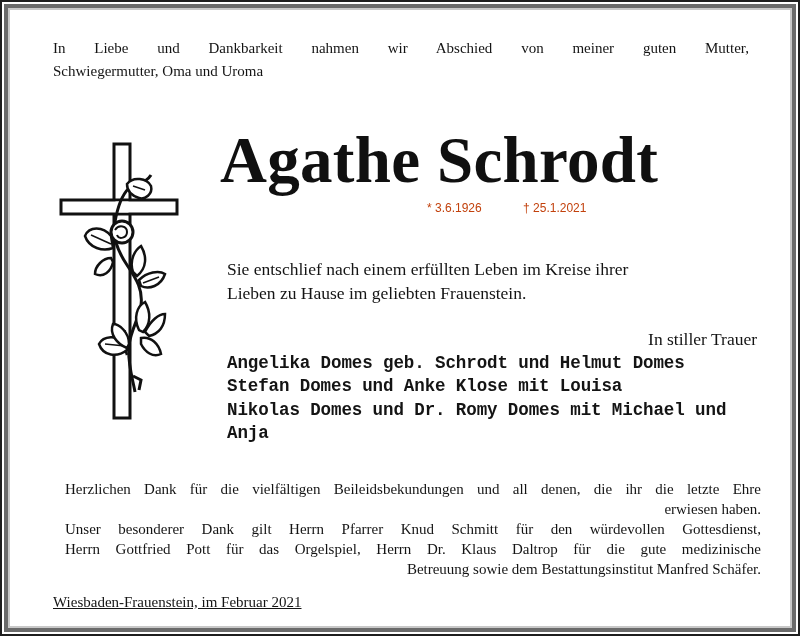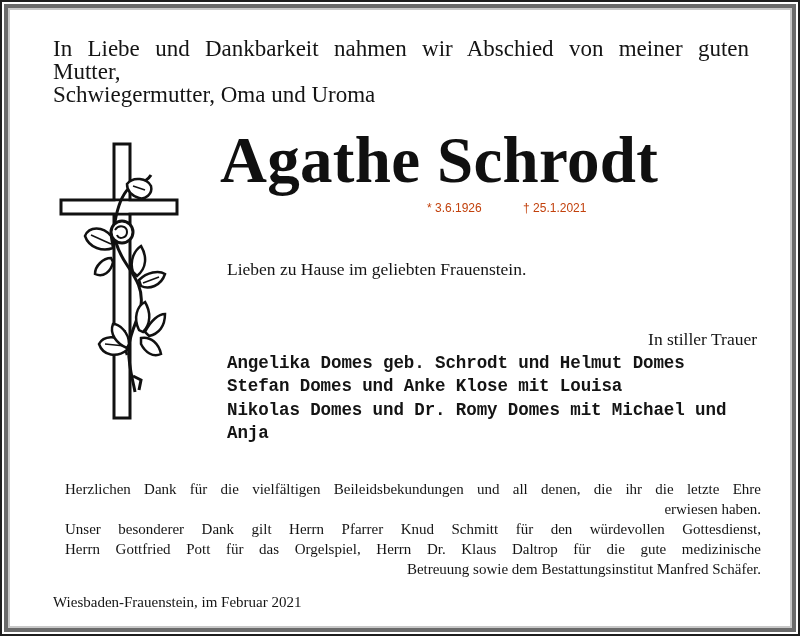--- a/index.html
+++ b/index.html
@@ -34,21 +34,21 @@
       left: 6px; top: 6px; right: 6px; bottom: 6px;
       border: 2px solid #c8c8c8;
       box-sizing: border-box;
       background: #ffffff;
     }
     .intro {
       position: absolute;
       left: 53px;
       top: 37px;
       width: 696px;
-      font-size: 23px;
+      font-size: 15px;
       line-height: 23px;
       margin: 0;
     }
     .intro .line1 {
       display: block;
       text-align: justify;
       text-align-last: justify;
       word-spacing: 2px;
     }
     .name {
@@ -122,20 +122,21 @@
       display: block;
       text-align: right;
     }
     .footer {
       position: absolute;
       left: 53px;
       top: 592px;
       font-size: 15px;
       line-height: 20px;
       margin: 0;
+      text-decoration: underline;
     }
     .cross {
       position: absolute;
       left: 55px;
       top: 140px;
       width: 130px;
       height: 285px;
     }
   </style>
 </head>
@@ -189,20 +190,21 @@
 </svg>
 
 <h1 class="name">Agathe Schrodt</h1>
 
 <div class="dates">
   <span class="born">* 3.6.1926</span>
   <span class="died">† 25.1.2021</span>
 </div>
 
 <p class="body-text">
+  <span>Sie entschlief nach einem erfüllten Leben im Kreise ihrer</span>
   <span>Lieben zu Hause im geliebten Frauenstein.</span>
 </p>
 
 <p class="mourners">
   <span class="heading">In stiller Trauer</span>
   <span class="mourner">Angelika Domes geb. Schrodt und Helmut Domes</span>
   <span class="mourner">Stefan Domes und Anke Klose mit Louisa</span>
   <span class="mourner">Nikolas Domes und Dr. Romy Domes mit Michael und Anja</span>
 </p>
 

